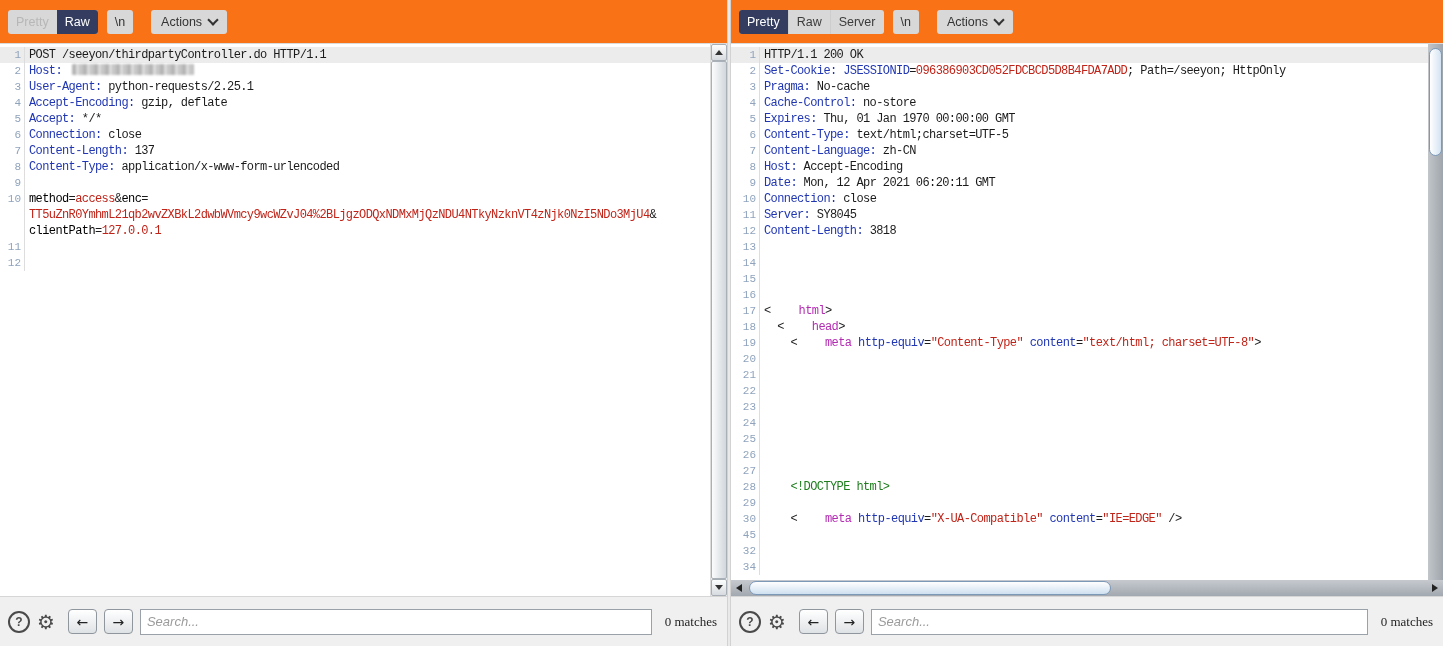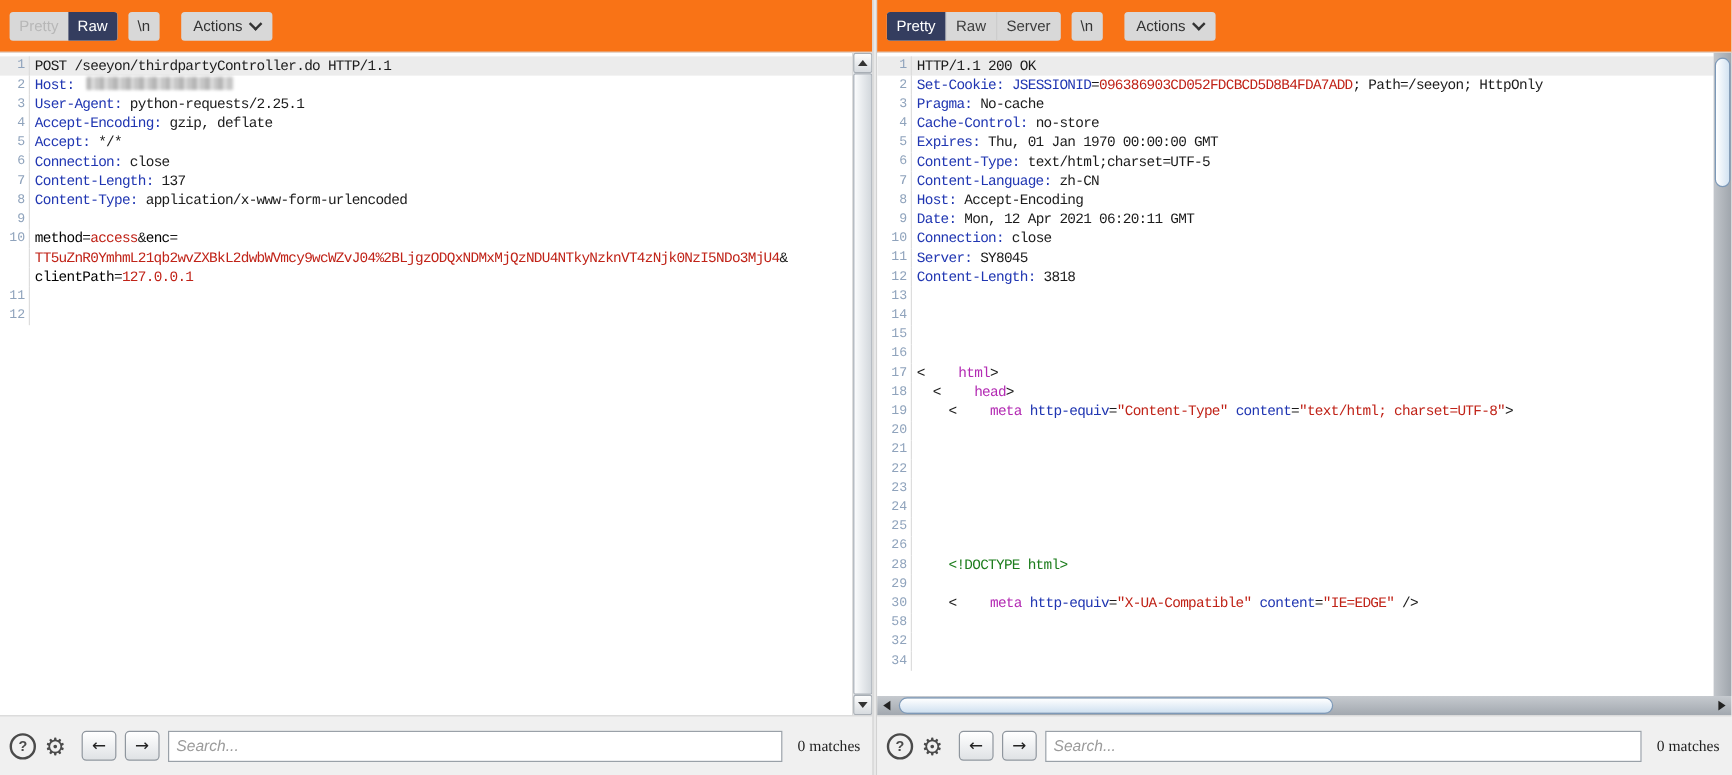--- a/index.html
+++ b/index.html
@@ -188,24 +188,25 @@
         <div class="row"><span class="ln">17</span><span class="code"><span class="tk-plain">&lt;</span><span class="tk-tag">html</span><span class="tk-plain">&gt;</span></span></div>
         <div class="row"><span class="ln">18</span><span class="code"><span class="tk-plain">  </span><span class="tk-plain">&lt;</span><span class="tk-tag">head</span><span class="tk-plain">&gt;</span></span></div>
         <div class="row"><span class="ln">19</span><span class="code"><span class="tk-plain">    </span><span class="tk-plain">&lt;</span><span class="tk-tag">meta</span><span class="tk-plain"> </span><span class="tk-hdr">http-equiv</span><span class="tk-plain">=</span><span class="tk-red">"Content-Type"</span><span class="tk-plain"> </span><span class="tk-hdr">content</span><span class="tk-plain">=</span><span class="tk-red">"text/html; charset=UTF-8"</span><span class="tk-plain">&gt;</span></span></div>
         <div class="row"><span class="ln">20</span><span class="code"></span></div>
         <div class="row"><span class="ln">21</span><span class="code"></span></div>
         <div class="row"><span class="ln">22</span><span class="code"></span></div>
         <div class="row"><span class="ln">23</span><span class="code"></span></div>
         <div class="row"><span class="ln">24</span><span class="code"></span></div>
         <div class="row"><span class="ln">25</span><span class="code"></span></div>
         <div class="row"><span class="ln">26</span><span class="code"></span></div>
+        <div class="row"><span class="ln">27</span><span class="code"></span></div>
         <div class="row"><span class="ln">28</span><span class="code"><span class="tk-plain">    </span><span class="tk-green">&lt;!DOCTYPE html&gt;</span></span></div>
         <div class="row"><span class="ln">29</span><span class="code"></span></div>
         <div class="row"><span class="ln">30</span><span class="code"><span class="tk-plain">    </span><span class="tk-plain">&lt;</span><span class="tk-tag">meta</span><span class="tk-plain"> </span><span class="tk-hdr">http-equiv</span><span class="tk-plain">=</span><span class="tk-red">"X-UA-Compatible"</span><span class="tk-plain"> </span><span class="tk-hdr">content</span><span class="tk-plain">=</span><span class="tk-red">"IE=EDGE"</span><span class="tk-plain"> /&gt;</span></span></div>
-        <div class="row"><span class="ln">58</span><span class="code"></span></div>
+        <div class="row"><span class="ln">45</span><span class="code"></span></div>
         <div class="row"><span class="ln">32</span><span class="code"></span></div>
         <div class="row"><span class="ln">34</span><span class="code"></span></div>
       </div>
   </div>
 
   <div id="response-vsb">
     <div class="bthumb"></div>
   </div>
   <div id="response-hsb">
     <div class="h-arrow left">

